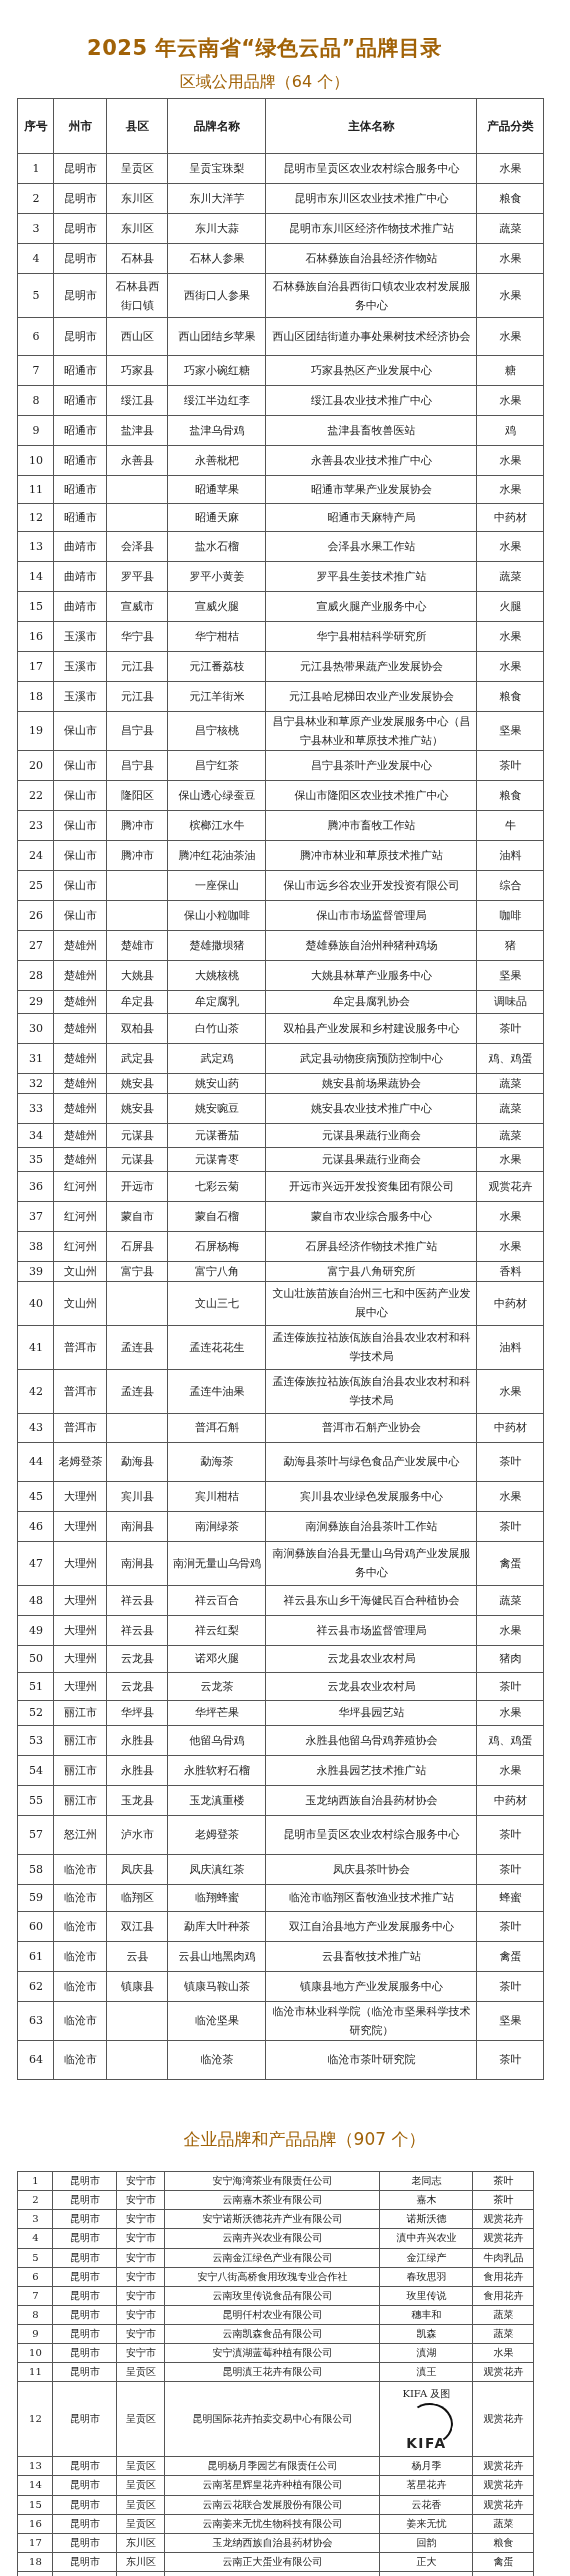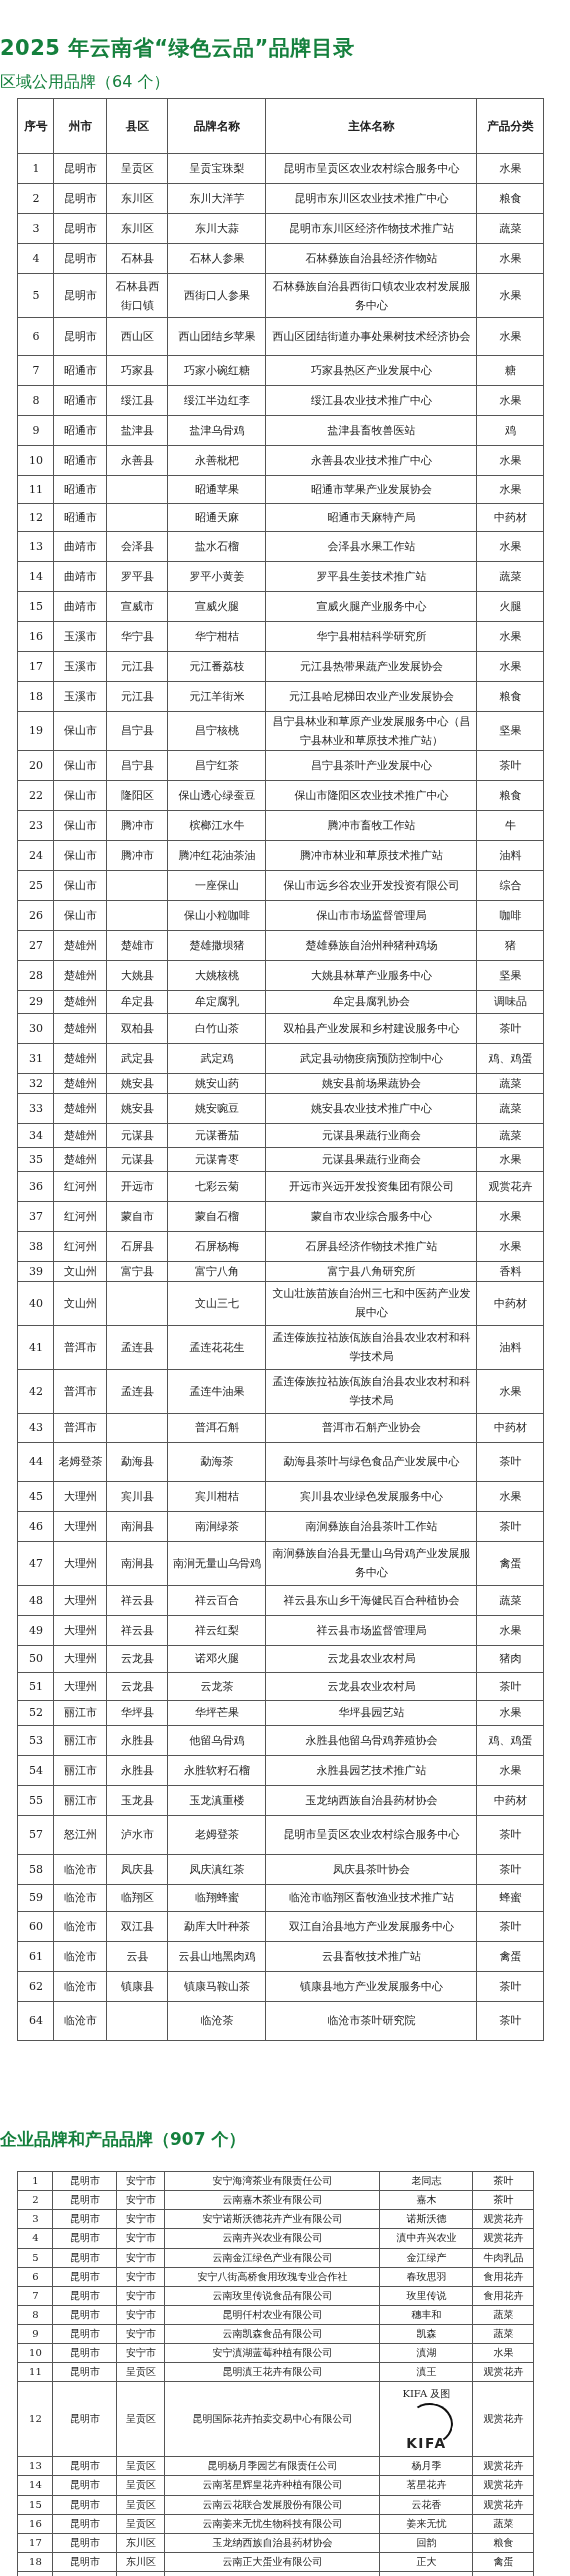--- a/index.html
+++ b/index.html
@@ -1,22 +1,22 @@
 <!DOCTYPE html>
 <html style="font-size:8.4px"><head>
 <meta charset="utf-8">
 <style>
   html, body { margin: 0; padding: 0; background: #ffffff; }
   body { width: 570px; height: 2576px; position: relative; overflow: hidden;
          font-family: "DejaVu Serif", "Liberation Serif", serif; color: #222; }
-  .title { position: absolute; left: 0; width: 529px; 
-           color: #15803d; font-family: "DejaVu Sans", "Liberation Sans", sans-serif; }
+  .title { position: absolute; left: 0; width: 529px; text-align: center;
+           color: #a16207; font-family: "DejaVu Sans", "Liberation Sans", sans-serif; }
   .main-title { top: 34px; font-size: 21px; font-weight: bold; letter-spacing: 0.5px; }
   .sub-title  { top: 72px; font-size: 16px; }
-  .sub-title2 { top: 2128px; font-size: 17px; font-weight: bold; }
+  .sub-title2 { top: 2128px; font-size: 17px; font-weight: normal; padding-left: 40px; }
   table { position: absolute; left: 17.4px; border-collapse: collapse; table-layout: fixed; }
   td, th { border: 0.8px solid #555; text-align: center; vertical-align: middle;
            padding: 0 3.2px; line-height: 19px; font-weight: normal; }
   #t1 { top: 98px; width: 526px; font-size: 11px; }
   #t1 th { font-family: "DejaVu Sans", "Liberation Sans", sans-serif; font-size: 11.6px; font-weight: bold; }
   #t2 { top: 2171px; width: 517px; font-size: 10px; }
   #t2 td { line-height: 13.7px; }
   .kifa { display: inline-flex; flex-direction: column; align-items: center; }
   .kifa-logo { width: 58px; height: 48px; position: relative; margin-top: 2.1px; }
   .kifa-logo .ring { position: absolute; left: 10.6px; top: 0; width: 41px; height: 37px;
@@ -524,20 +524,28 @@
         <td>禽蛋</td>
       </tr>
       <tr style="height: 30px;">
         <td>62</td>
         <td>临沧市</td>
         <td>镇康县</td>
         <td>镇康马鞍山茶</td>
         <td>镇康县地方产业发展服务中心</td>
         <td>茶叶</td>
       </tr>
+      <tr style="height: 30px;">
+        <td>63</td>
+        <td>临沧市</td>
+        <td></td>
+        <td>临沧坚果</td>
+        <td>临沧市林业科学院（临沧市坚果科学技术研究院）</td>
+        <td>坚果</td>
+      </tr>
       <tr style="height: 39px;">
         <td>64</td>
         <td>临沧市</td>
         <td></td>
         <td>临沧茶</td>
         <td>临沧市茶叶研究院</td>
         <td>茶叶</td>
       </tr>
     </tbody>
 </table>

